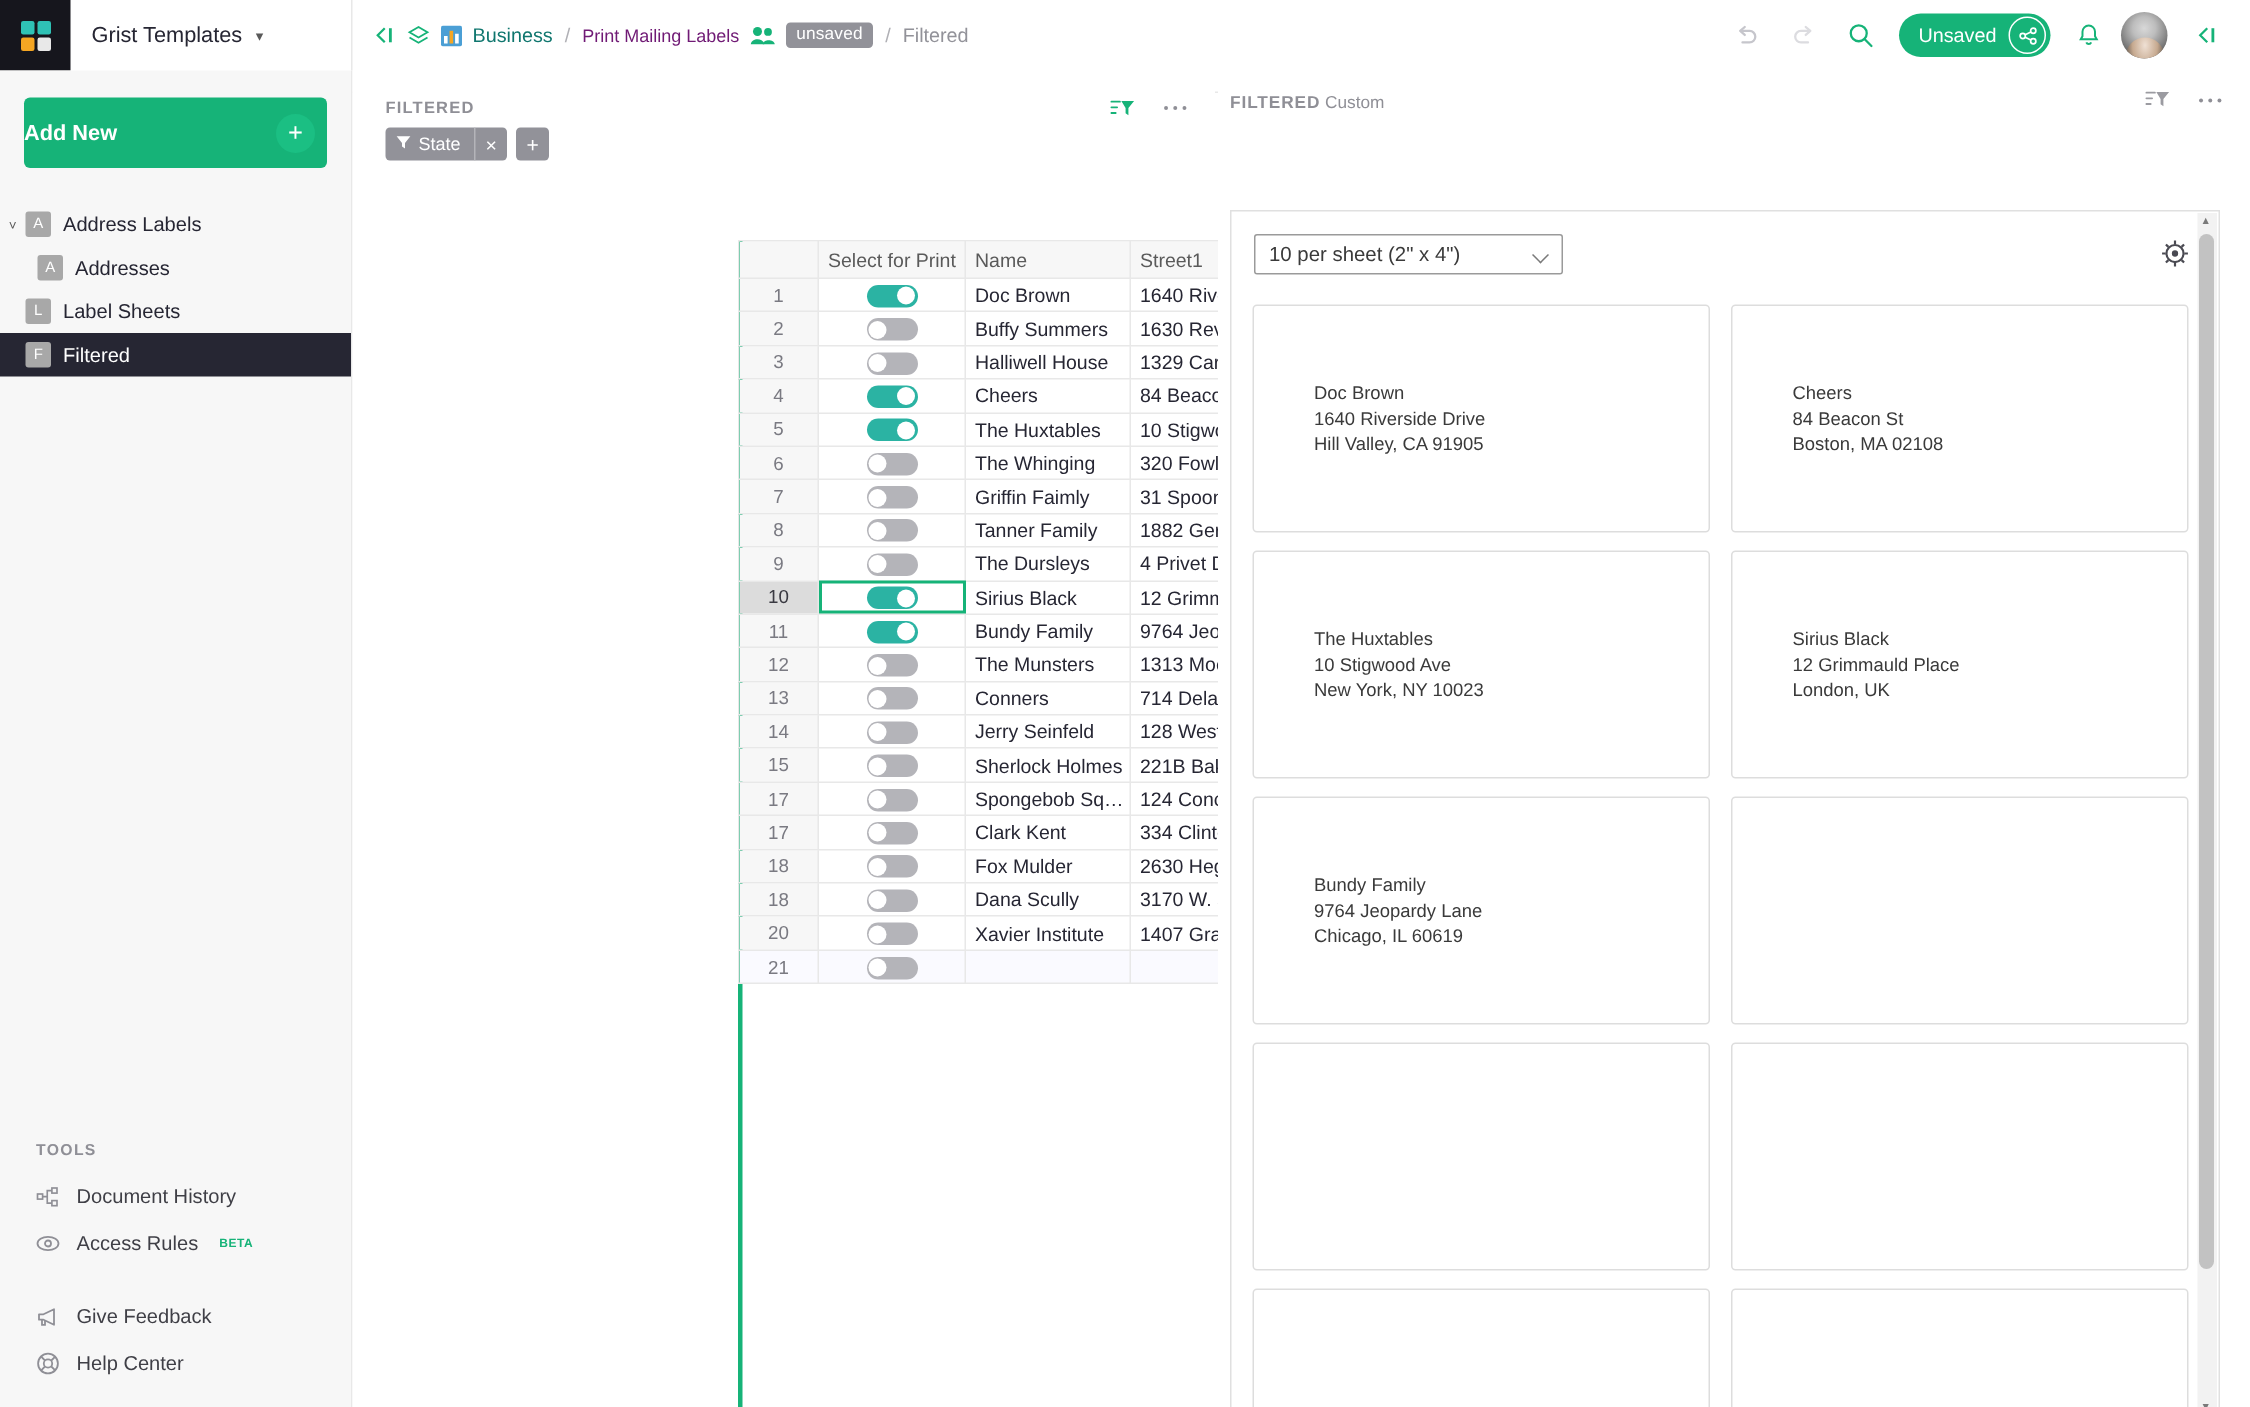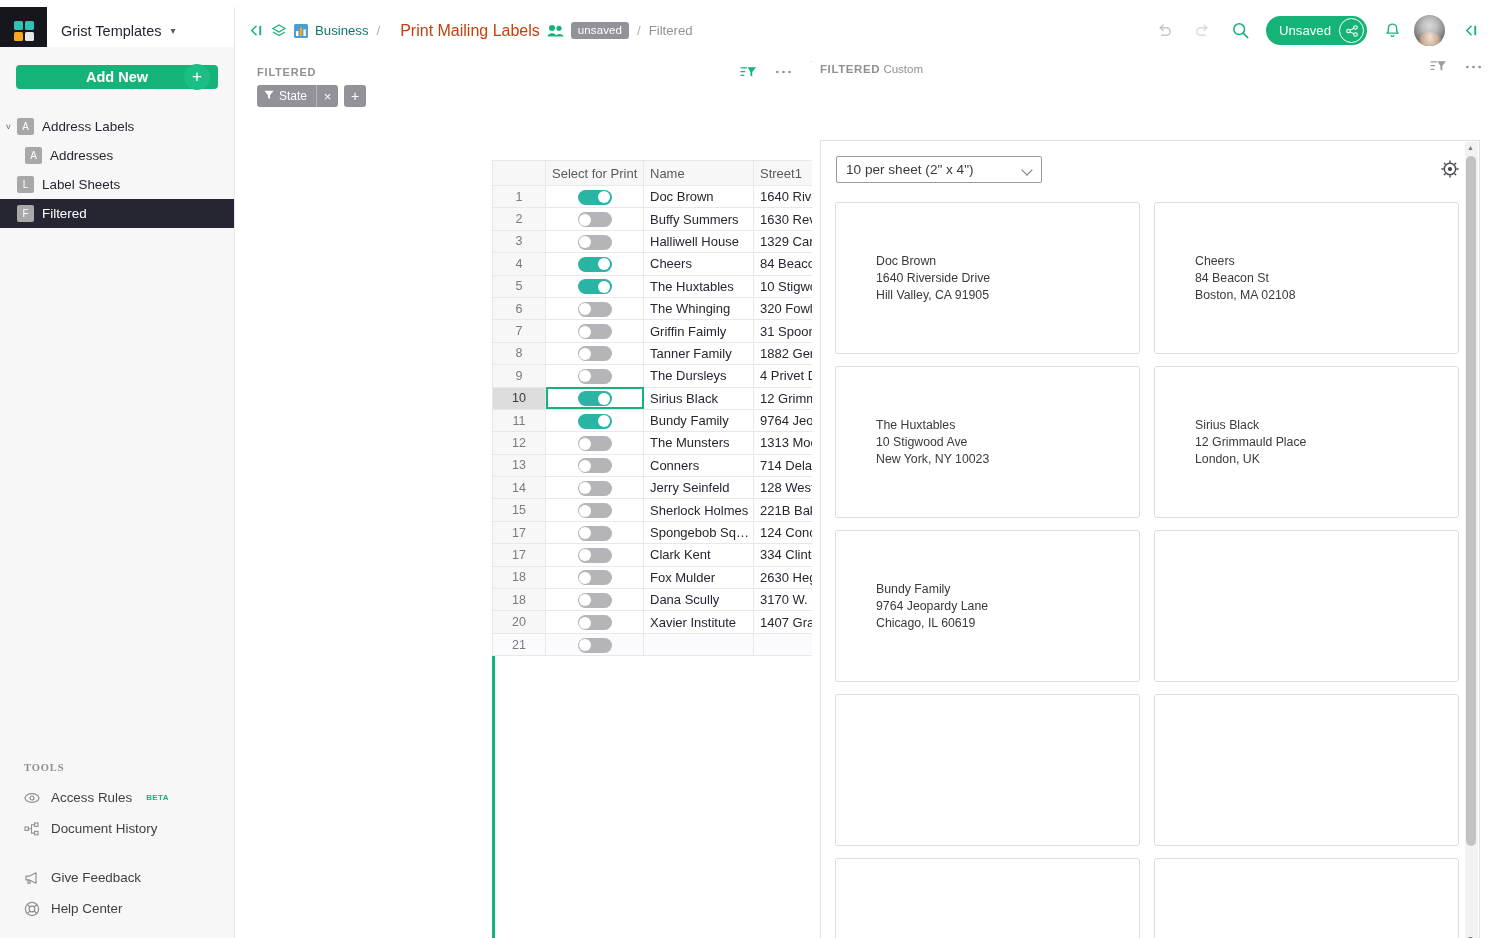--- a/index.html
+++ b/index.html
@@ -6,39 +6,39 @@
   html, body {
     width: 1500px; height: 938px;
     font-family: "Liberation Sans", sans-serif;
     background: #ffffff;
     overflow: hidden;
   }
   
   .topbar {
     position: absolute; top: 0; left: 0; width: 1500px; height: 62px;
     background: #ffffff; border-bottom: 1px solid #e8e8e8;
-    display: flex; align-items: center;
+    display: flex; align-items: flex-start;
   }
   .logo-box {
     width: 47px; height: 47px; background: #16161d;
     display: flex; align-items: center; justify-content: center; flex: 0 0 47px;
   }
   .logo-grid { display: grid; grid-template-columns: 9px 9px; grid-template-rows: 9px 9px; gap: 2px; }
   .logo-grid i { display:block; border-radius: 1.5px; }
   .org-name {
     flex: 0 0 188px; height: 47px; display: flex; align-items: center;
     padding-left: 14px; font-size: 14.5px; color: #262633; font-weight: 500;
     border-right: 1px solid #e8e8e8;
   }
   .org-caret { margin-left: 9px; font-size: 10px; color: #5a5a5a; }
   .bc { display: flex; align-items: center; padding-left: 14px; gap: 7px; height: 47px; }
   .bc-ico { display: flex; align-items: center; }
   .bc-link { font-size: 13.2px; color: #0f766e; text-decoration: none; }
   .bc-sep { font-size: 13.2px; color: #b0b0b5; margin: 0 1px; }
-  .bc-doc { font-size: 16px; color: #c2410c; margin-left: 12px; }
+  .bc-doc { font-size: 12px; color: #701a75; }
   .bc-page { font-size: 13.2px; color: #929299; }
   .bc-unsaved {
     font-size: 11.5px; color: #ffffff; background: #929299;
     padding: 2px 7px 3px; border-radius: 3px; letter-spacing: .1px;
   }
   .topright { margin-left: auto; display: flex; align-items: center; gap: 0px; padding-right: 10px; }
   .tr-btn { width: 38px; height: 47px; display: flex; align-items: center; justify-content: center; cursor: pointer; }
   .unsaved-pill {
     display: flex; align-items: center; background: #16b378; color: #fff;
     border-radius: 18px; height: 29px; padding-left: 13px; padding-right: 3px;
@@ -59,22 +59,22 @@
     transform: translateX(-50%); border-radius: 50% 50% 0 0;
     background: radial-gradient(ellipse at 50% 20%, #efe0d4 0%, #c6a98f 45%, #3c3a38 85%);
   }
 
   
   .sidebar {
     position: absolute; top: 47px; left: 0; width: 235px; height: 891px;
     background: #f7f7f7; border-right: 1px solid #e8e8e8;
   }
   .addnew {
-    margin: 18px 16px 0; height: 24px; background: #16b378; border-radius: 4px;
-    display: flex; align-items: center; justify-content: center; position: relative;
+    margin: 18px 16px 0; height: 47px; background: #16b378; border-radius: 4px;
+    display: flex; align-items: center; justify-content: flex-start; position: relative;
     color: #fff; font-size: 14.5px; font-weight: bold; cursor: pointer;
   }
   .addnew .plus {
     position: absolute; right: 8px; width: 26px; height: 26px; border-radius: 50%;
     background: #1bbf83; display: flex; align-items: center; justify-content: center;
     font-size: 17px; font-weight: normal;
   }
   .pages { margin-top: 23px; }
   .page-item {
     height: 29px; display: flex; align-items: center; font-size: 13.4px;
@@ -83,21 +83,21 @@
   .page-item.sel { background: #262633; color: #ffffff; }
   .page-caret { width: 17px; text-align: center; font-size: 9px; color: #5a5a5a; flex: 0 0 17px; }
   .page-badge {
     width: 17px; height: 17px; border-radius: 2px; background: #a8a8a8; color: #fff;
     font-size: 10px; display: flex; align-items: center; justify-content: center;
     flex: 0 0 17px; margin-right: 8px;
   }
   .page-item.indent { padding-left: 25px; }
   .page-item.indent2 { padding-left: 17px; }
   .tools { position: absolute; bottom: 14px; left: 0; width: 235px; }
-  .tools-hd { font-size: 10.5px; letter-spacing: .9px; color: #8f8f96; padding: 0 0 9px 24px; font-weight: 600; font-family: Liberation Serif, serif; }
+  .tools-hd { font-size: 10.5px; letter-spacing: .9px; color: #8f8f96; padding: 0 0 9px 24px; font-weight: 600; }
   .tool-item {
     height: 31px; display: flex; align-items: center; padding-left: 24px;
     font-size: 13.4px; color: #3f3f46; cursor: pointer; gap: 11px;
   }
   .tool-ico { width: 16px; height: 16px; display: flex; align-items: center; justify-content: center; color: #8f8f96; flex: 0 0 16px; }
   .beta { font-size: 8px; color: #16b378; font-weight: 700; vertical-align: super; margin-left: 3px; letter-spacing: .4px; }
   .tools-gap { height: 18px; }
 
   
   .gridpanel { position: absolute; top: 47px; left: 235px; width: 575px; height: 891px; background: #fff; }
@@ -306,38 +306,38 @@
       <span>Filtered</span>
     </div>
   </div>
 
   <div class="tools">
     <div class="tools-hd">TOOLS</div>
 
     <div class="tool-item">
       <span class="tool-ico">
         <svg width="16" height="16" viewBox="0 0 16 16">
-            <ellipse cx="8" cy="8" rx="7" ry="4.4" fill="none" stroke="#8f8f96" stroke-width="1.2"></ellipse>
-            <circle cx="8" cy="8" r="2" fill="none" stroke="#8f8f96" stroke-width="1.2"></circle>
-          </svg>
-      </span>
-      <span>Access Rules</span>
-      <span class="beta">BETA</span>
-    </div>
-
-    <div class="tool-item">
-      <span class="tool-ico">
-        <svg width="16" height="16" viewBox="0 0 16 16">
             <rect x="1" y="6" width="3.4" height="3.4" fill="none" stroke="#8f8f96" stroke-width="1.1"></rect>
             <rect x="10.6" y="2" width="3.4" height="3.4" fill="none" stroke="#8f8f96" stroke-width="1.1"></rect>
             <rect x="10.6" y="10.4" width="3.4" height="3.4" fill="none" stroke="#8f8f96" stroke-width="1.1"></rect>
             <path d="M4.4 7.7 H7.5 V3.7 H10.6 M7.5 7.7 V12.1 H10.6" fill="none" stroke="#8f8f96" stroke-width="1.1"></path>
           </svg>
       </span>
       <span>Document History</span>
+    </div>
+
+    <div class="tool-item">
+      <span class="tool-ico">
+        <svg width="16" height="16" viewBox="0 0 16 16">
+            <ellipse cx="8" cy="8" rx="7" ry="4.4" fill="none" stroke="#8f8f96" stroke-width="1.2"></ellipse>
+            <circle cx="8" cy="8" r="2" fill="none" stroke="#8f8f96" stroke-width="1.2"></circle>
+          </svg>
+      </span>
+      <span>Access Rules</span>
+      <span class="beta">BETA</span>
     </div>
 
 
     <div class="tools-gap"></div>
 
     <div class="tool-item">
       <span class="tool-ico">
         <svg width="16" height="16" viewBox="0 0 16 16">
             <path d="M2 6.2 h3 L12 2.8 v10.4 L5 9.8 H2 Z" fill="none" stroke="#8f8f96" stroke-width="1.2" stroke-linejoin="round"></path>
             <path d="M4 10 v3.2 h2 V10" fill="none" stroke="#8f8f96" stroke-width="1.2"></path>

